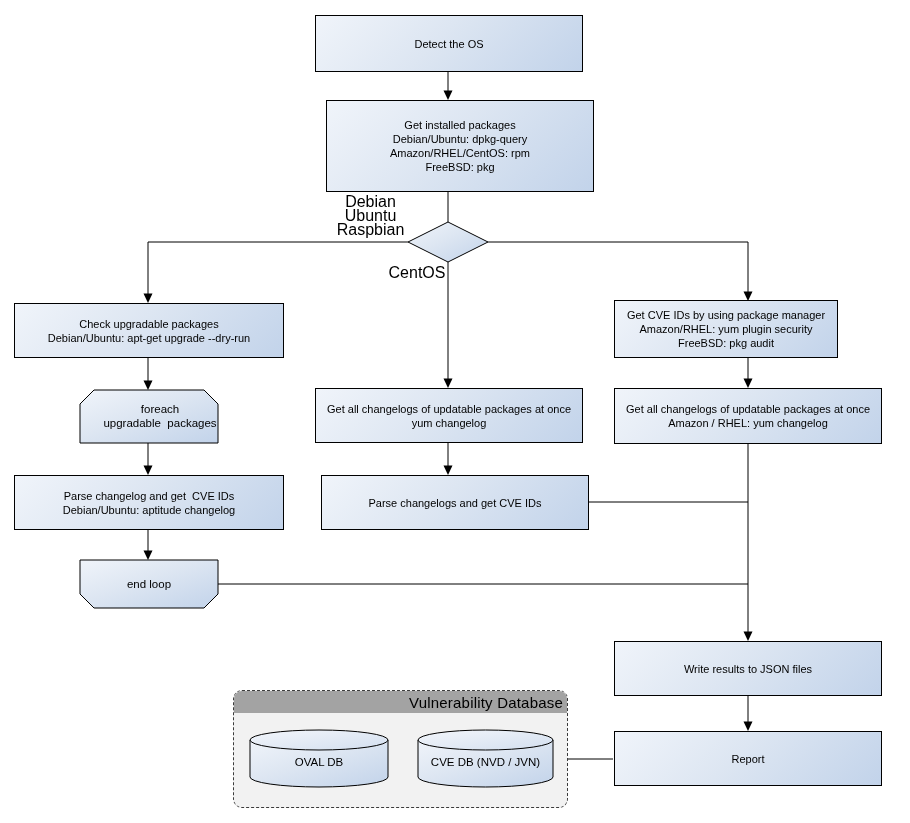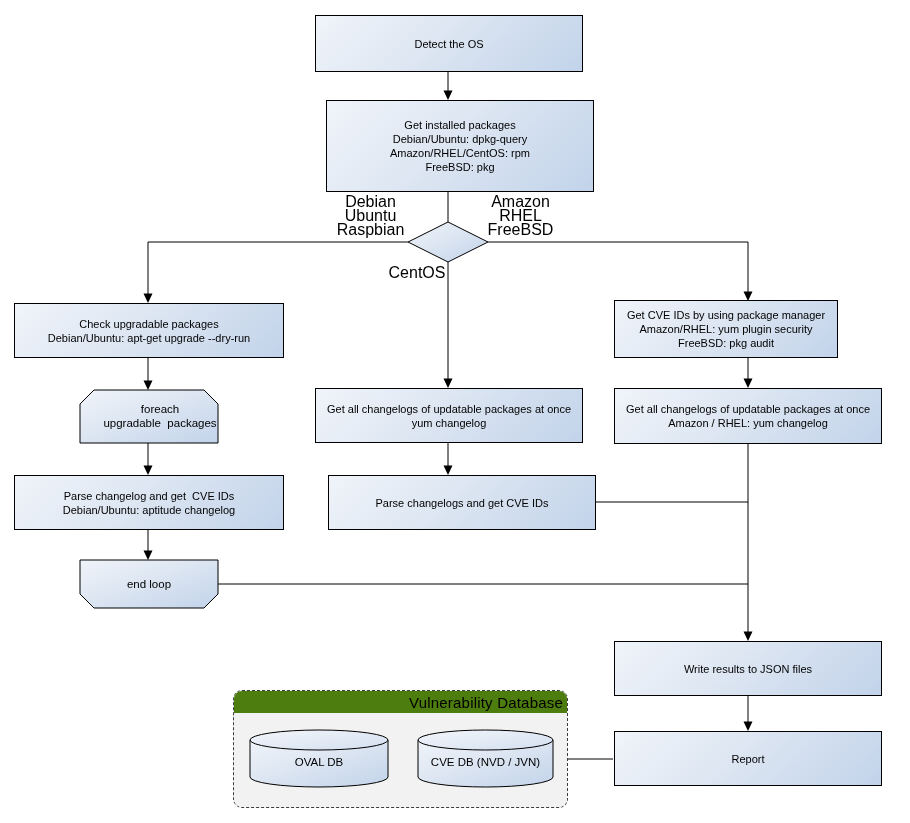--- a/index.html
+++ b/index.html
@@ -20,21 +20,21 @@
   }
   .shape-label{
     position:absolute;font-size:11.5px;line-height:14px;text-align:center;
   }
   .db-container{
     position:absolute;left:233px;top:690px;width:335px;height:118px;
     box-sizing:border-box;border:1.5px dashed #3c3c3c;border-radius:9px;
     background:#f2f2f2;overflow:hidden;
   }
   .db-header{
-    height:22px;background:#4d7c0f;
+    height:22px;background:#a3a3a3;
     display:flex;align-items:center;justify-content:flex-end;
     padding-right:4px;font-size:15px;letter-spacing:0.2px;
   }
   svg{position:absolute;left:0;top:0;}
   .c{stroke:#000;stroke-width:1;fill:none;}
   .arrow{fill:#000;stroke:none;}
   .shape{stroke:#000;stroke-width:1;}
 </style>
 </head>
 <body>
@@ -132,21 +132,21 @@
   <div class="box" style="left:14px;top:475px;width:270px;height:55px;">
     <div class="line">Parse changelog and get  CVE IDs</div>
     <div class="line">Debian/Ubuntu: aptitude changelog</div>
   </div>
 
   <div class="box" style="left:315px;top:388px;width:268px;height:55px;">
     <div class="line">Get all changelogs of updatable packages at once</div>
     <div class="line">yum changelog</div>
   </div>
 
-  <div class="box" style="left:328px;top:475px;width:268px;height:55px;">
+  <div class="box" style="left:321px;top:475px;width:268px;height:55px;">
     <div class="line">Parse changelogs and get CVE IDs</div>
   </div>
 
   <div class="box" style="left:614px;top:300px;width:224px;height:58px;">
     <div class="line">Get CVE IDs by using package manager</div>
     <div class="line">Amazon/RHEL: yum plugin security</div>
     <div class="line">FreeBSD: pkg audit</div>
   </div>
 
   <div class="box" style="left:614px;top:388px;width:268px;height:56px;">
@@ -175,22 +175,17 @@
   </div>
   <div class="shape-label" style="left:418px;top:755px;width:135px;">
     <div class="line">CVE DB (NVD / JVN)</div>
   </div>
 
   <div class="edge-label" style="left:333px;top:195px;width:75px;">
     <div class="line">Debian</div>
     <div class="line">Ubuntu</div>
     <div class="line">Raspbian</div>
   </div>
-  <div class="edge-label" style="left:483px;top:195px;width:75px;">
-    <div class="line">Amazon</div>
-    <div class="line">RHEL</div>
-    <div class="line">FreeBSD</div>
-  </div>
   <div class="edge-label" style="left:387px;top:266px;width:60px;">
     <div class="line">CentOS</div>
   </div>
 
 </div>
 
 </body></html>

